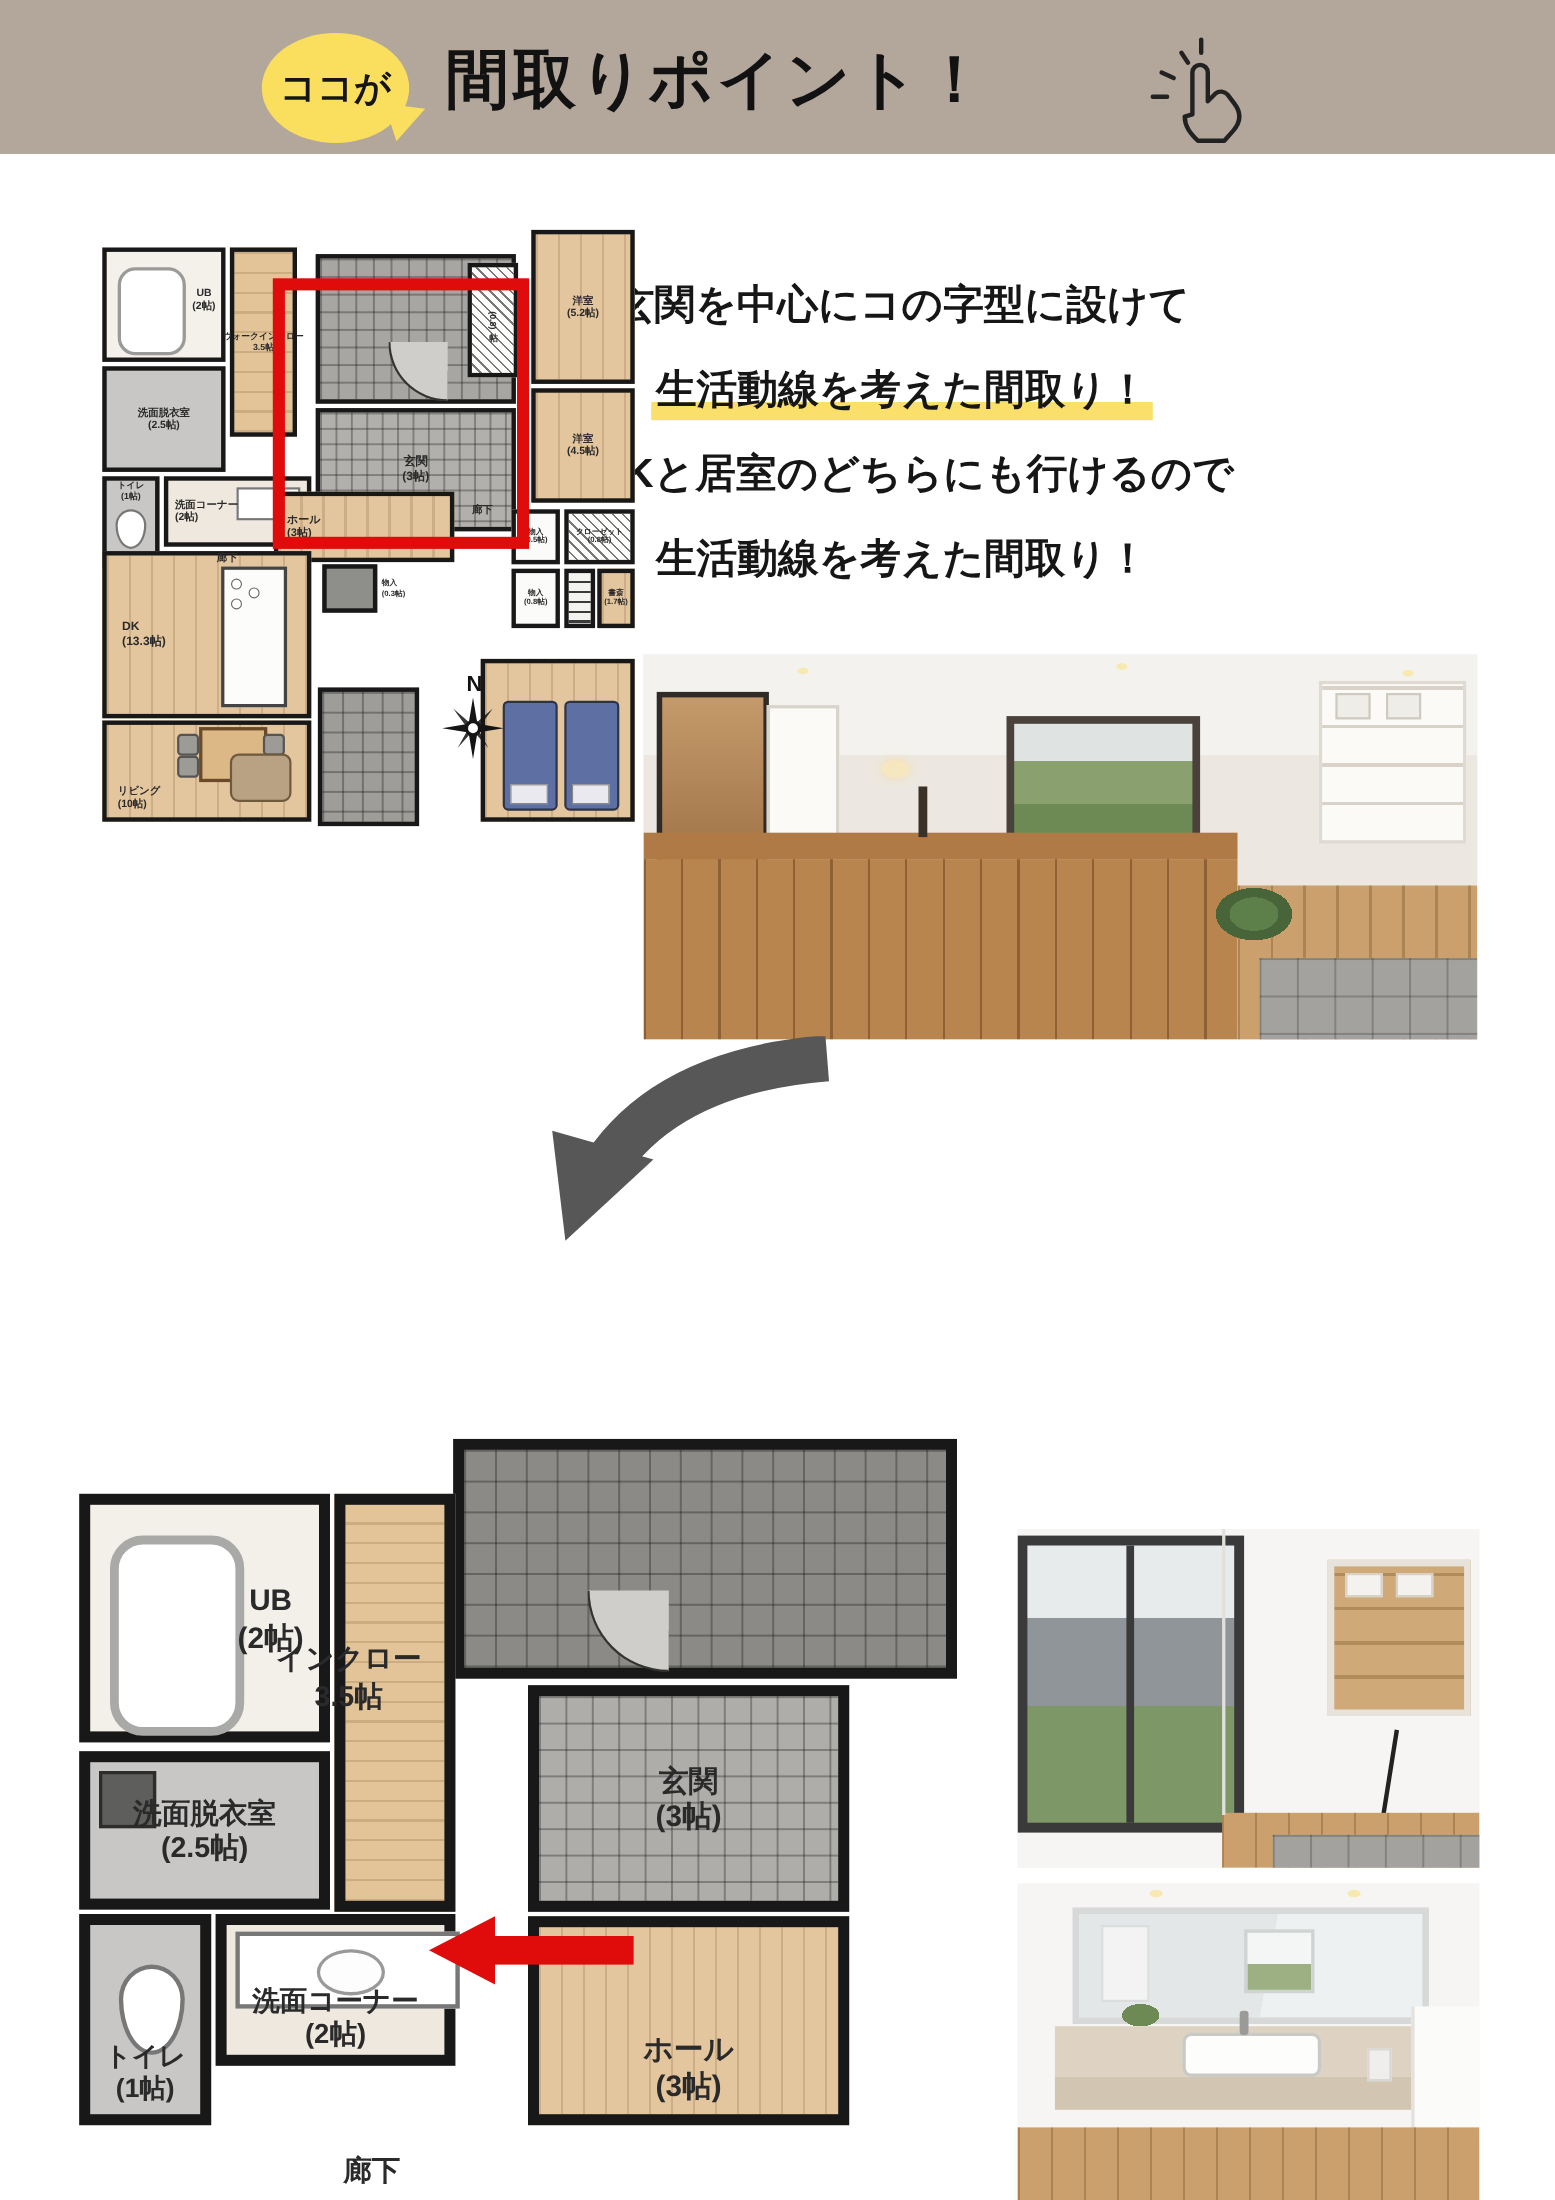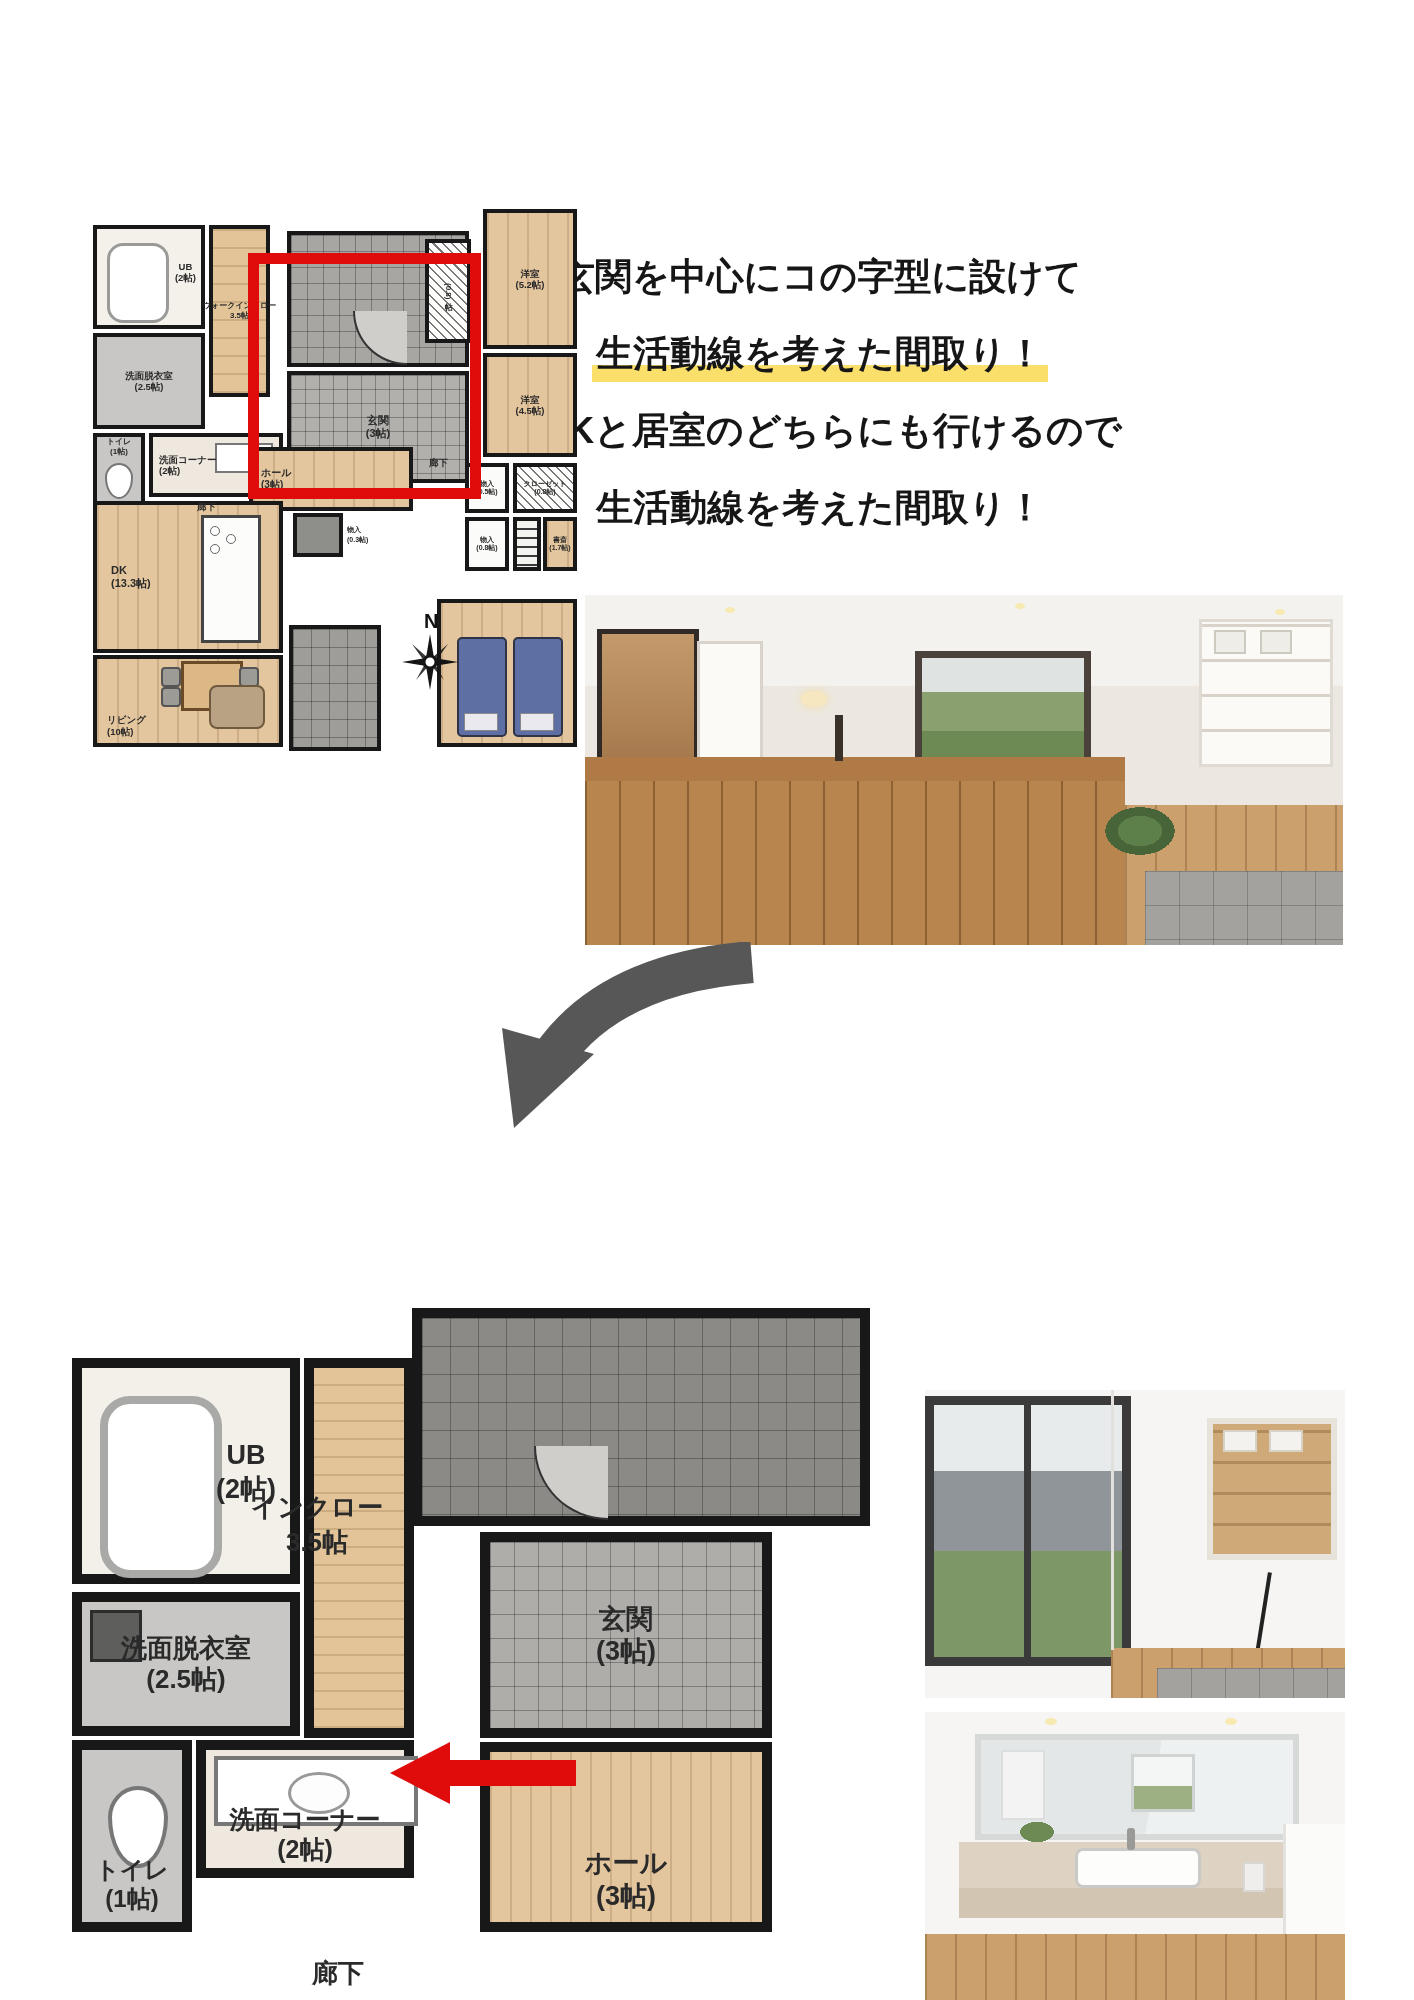--- a/index.html
+++ b/index.html
@@ -89,20 +89,38 @@
   .sinkoval{position:absolute;left:70px;top:12px;width:56px;height:36px;border:3px solid #999;border-radius:50%;background:#fdfdfd;}
   .toilet-big{position:absolute;left:26px;top:36px;width:52px;height:74px;background:#fff;border:4px solid #777;
        border-radius:50% 50% 50% 50%/38% 38% 62% 62%;}
   .washer{position:absolute;left:8px;top:8px;width:46px;height:46px;background:#5e5e5c;border:3px solid #2c2c2c;}
 </style>
 </head>
 <body>
 
 <div class="page">
 
+  <header class="band">
+    <div class="bubble">
+      <div class="bubble-tail"></div>
+      <span class="bubble-txt">ココが</span>
+    </div>
+    <h1 class="band-title">間取りポイント！</h1>
+    <svg class="hand-svg" width="96" height="104" viewBox="0 0 96 104">
+      <g stroke="#222" stroke-width="4" stroke-linecap="round" fill="none">
+        <path d="M34 22 L40 31"></path>
+          <path d="M16 40 L27 45"></path>
+          <path d="M52 10 L52 22"></path>
+          <path d="M8 62 L21 62"></path>
+      </g>
+      <g stroke="#222" stroke-width="4" fill="#b2a79a" stroke-linejoin="round">
+        <path d="M44 78 V40 a7 7 0 0 1 14 0 v26 l7 -7 a8 8 0 0 1 11 1 l6 8 c7 9 6 17 -1 25 l-8 9 h-24 c-7 -7 -12 -13 -12 -22 z"></path>
+      </g>
+    </svg>
+  </header>
 
   <div class="intro">
     <p class="iline">玄関を中心にコの字型に設けて</p>
     <p class="iline"><span class="hl">生活動線を考えた間取り！</span></p>
     <p class="iline">LDKと居室のどちらにも行けるので</p>
     <p class="iline">生活動線を考えた間取り！</p>
   </div>
 
   <section class="plan plan-main">
 

